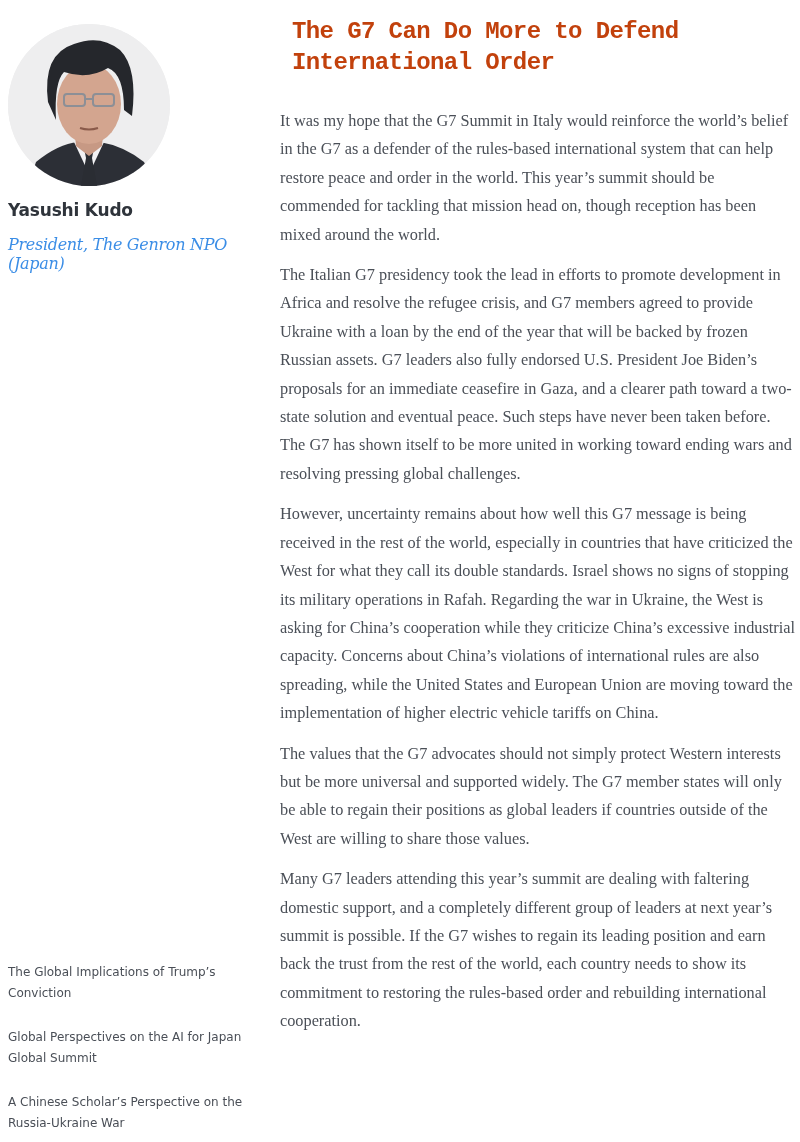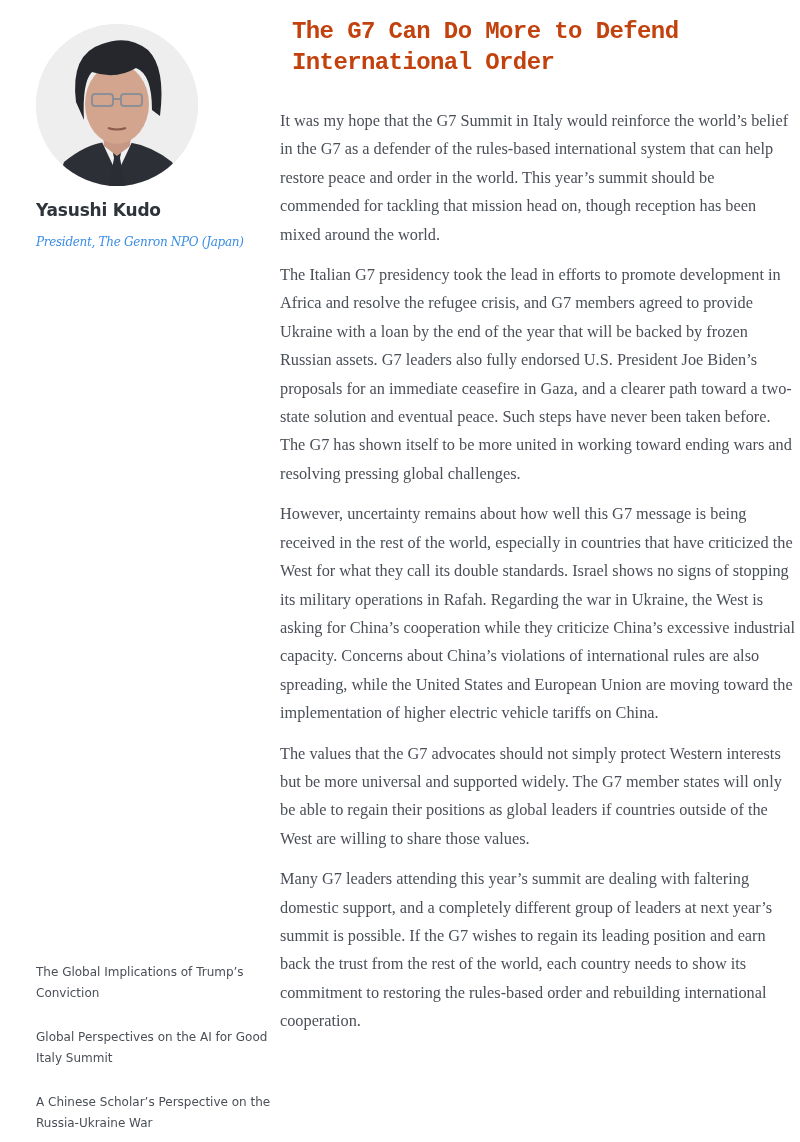--- a/index.html
+++ b/index.html
@@ -1,29 +1,29 @@
 <!DOCTYPE html>
 <html><head>
   <meta charset="utf-8">
   <style>
     html, body { margin: 0; padding: 0; background: #ffffff; }
     body { width: 800px; height: 1142px; position: relative; overflow: hidden; color: #4a4f57; }
-    .sidebar { position: absolute; left: 0; top: 0; width: 262px; height: 1142px; margin-left: 28px; }
+    .sidebar { position: absolute; left: 0; top: 0; width: 262px; height: 1142px; }
     .avatar {
       position: absolute; left: 8px; top: 24px; width: 162px; height: 162px; border-radius: 50%;
       background: #eeeeef; overflow: hidden;
     }
     .avatar svg { display: block; }
     .author-name {
       position: absolute; left: 8px; top: 200px;
       font-family: "DejaVu Sans", sans-serif; font-size: 17px; font-weight: bold; color: #2f343b; letter-spacing: -0.2px;
     }
     .author-title {
       position: absolute; left: 8px; top: 235px;
-      font-family: "DejaVu Serif", serif; font-style: italic; font-size: 12px; color: #3a8de6; letter-spacing: -0.3px;
+      font-family: "DejaVu Serif", serif; font-style: italic; font-size: 16px; color: #3a8de6; letter-spacing: -0.3px;
     }
     .more-heading {
       position: absolute; left: 8px; top: 886px; width: 250px;
       font-family: "DejaVu Sans", sans-serif; font-size: 20px; font-weight: bold; color: #2f343b; line-height: 23px; letter-spacing: -0.4px;
     }
     .more-list { position: absolute; left: 8px; top: 962px; width: 250px; margin: 0; padding: 0; list-style: none; }
     .more-list li {
       font-family: "DejaVu Sans", sans-serif; font-size: 12px; color: #4a4f57; line-height: 21px; height: 65px; cursor: pointer;
     }
     .article { position: absolute; left: 280px; top: 0; width: 515px; }
@@ -62,21 +62,21 @@
       <line x1="77" y1="75" x2="85" y2="75" stroke="#8c8f96" stroke-width="2"></line>
 
       <path d="M72 104 Q81 107 90 104" stroke="#8a5a4a" stroke-width="2" fill="none"></path>
     </svg>
   </div>
   <div class="author-name">Yasushi Kudo</div>
   <div class="author-title">President, The Genron NPO (Japan)</div>
 
   <ul class="more-list">
     <li>The Global Implications of Trump’s Conviction</li>
-    <li>Global Perspectives on the AI for Good Italy Summit</li>
+    <li>Global Perspectives on the AI for Japan Global Summit</li>
     <li>A Chinese Scholar’s Perspective on the Russia-Ukraine War</li>
   </ul>
 </aside>
 
 <main class="article">
   <h1 class="article-title">The G7 Can Do More to Defend International Order</h1>
   <div class="article-body">
     <p>It was my hope that the G7 Summit in Italy would reinforce the world’s belief in the G7 as a defender of the rules-based international system that can help restore peace and order in the world. This year’s summit should be commended for tackling that mission head on, though reception has been mixed around the world.</p>
     <p>The Italian G7 presidency took the lead in efforts to promote development in Africa and resolve the refugee crisis, and G7 members agreed to provide Ukraine with a loan by the end of the year that will be backed by frozen Russian assets. G7 leaders also fully endorsed U.S. President Joe Biden’s proposals for an immediate ceasefire in Gaza, and a clearer path toward a two-state solution and eventual peace. Such steps have never been taken before. The G7 has shown itself to be more united in working toward ending wars and resolving pressing global challenges.</p>
     <p>However, uncertainty remains about how well this G7 message is being received in the rest of the world, especially in countries that have criticized the West for what they call its double standards. Israel shows no signs of stopping its military operations in Rafah. Regarding the war in Ukraine, the West is asking for China’s cooperation while they criticize China’s excessive industrial capacity. Concerns about China’s violations of international rules are also spreading, while the United States and European Union are moving toward the implementation of higher electric vehicle tariffs on China.</p>

